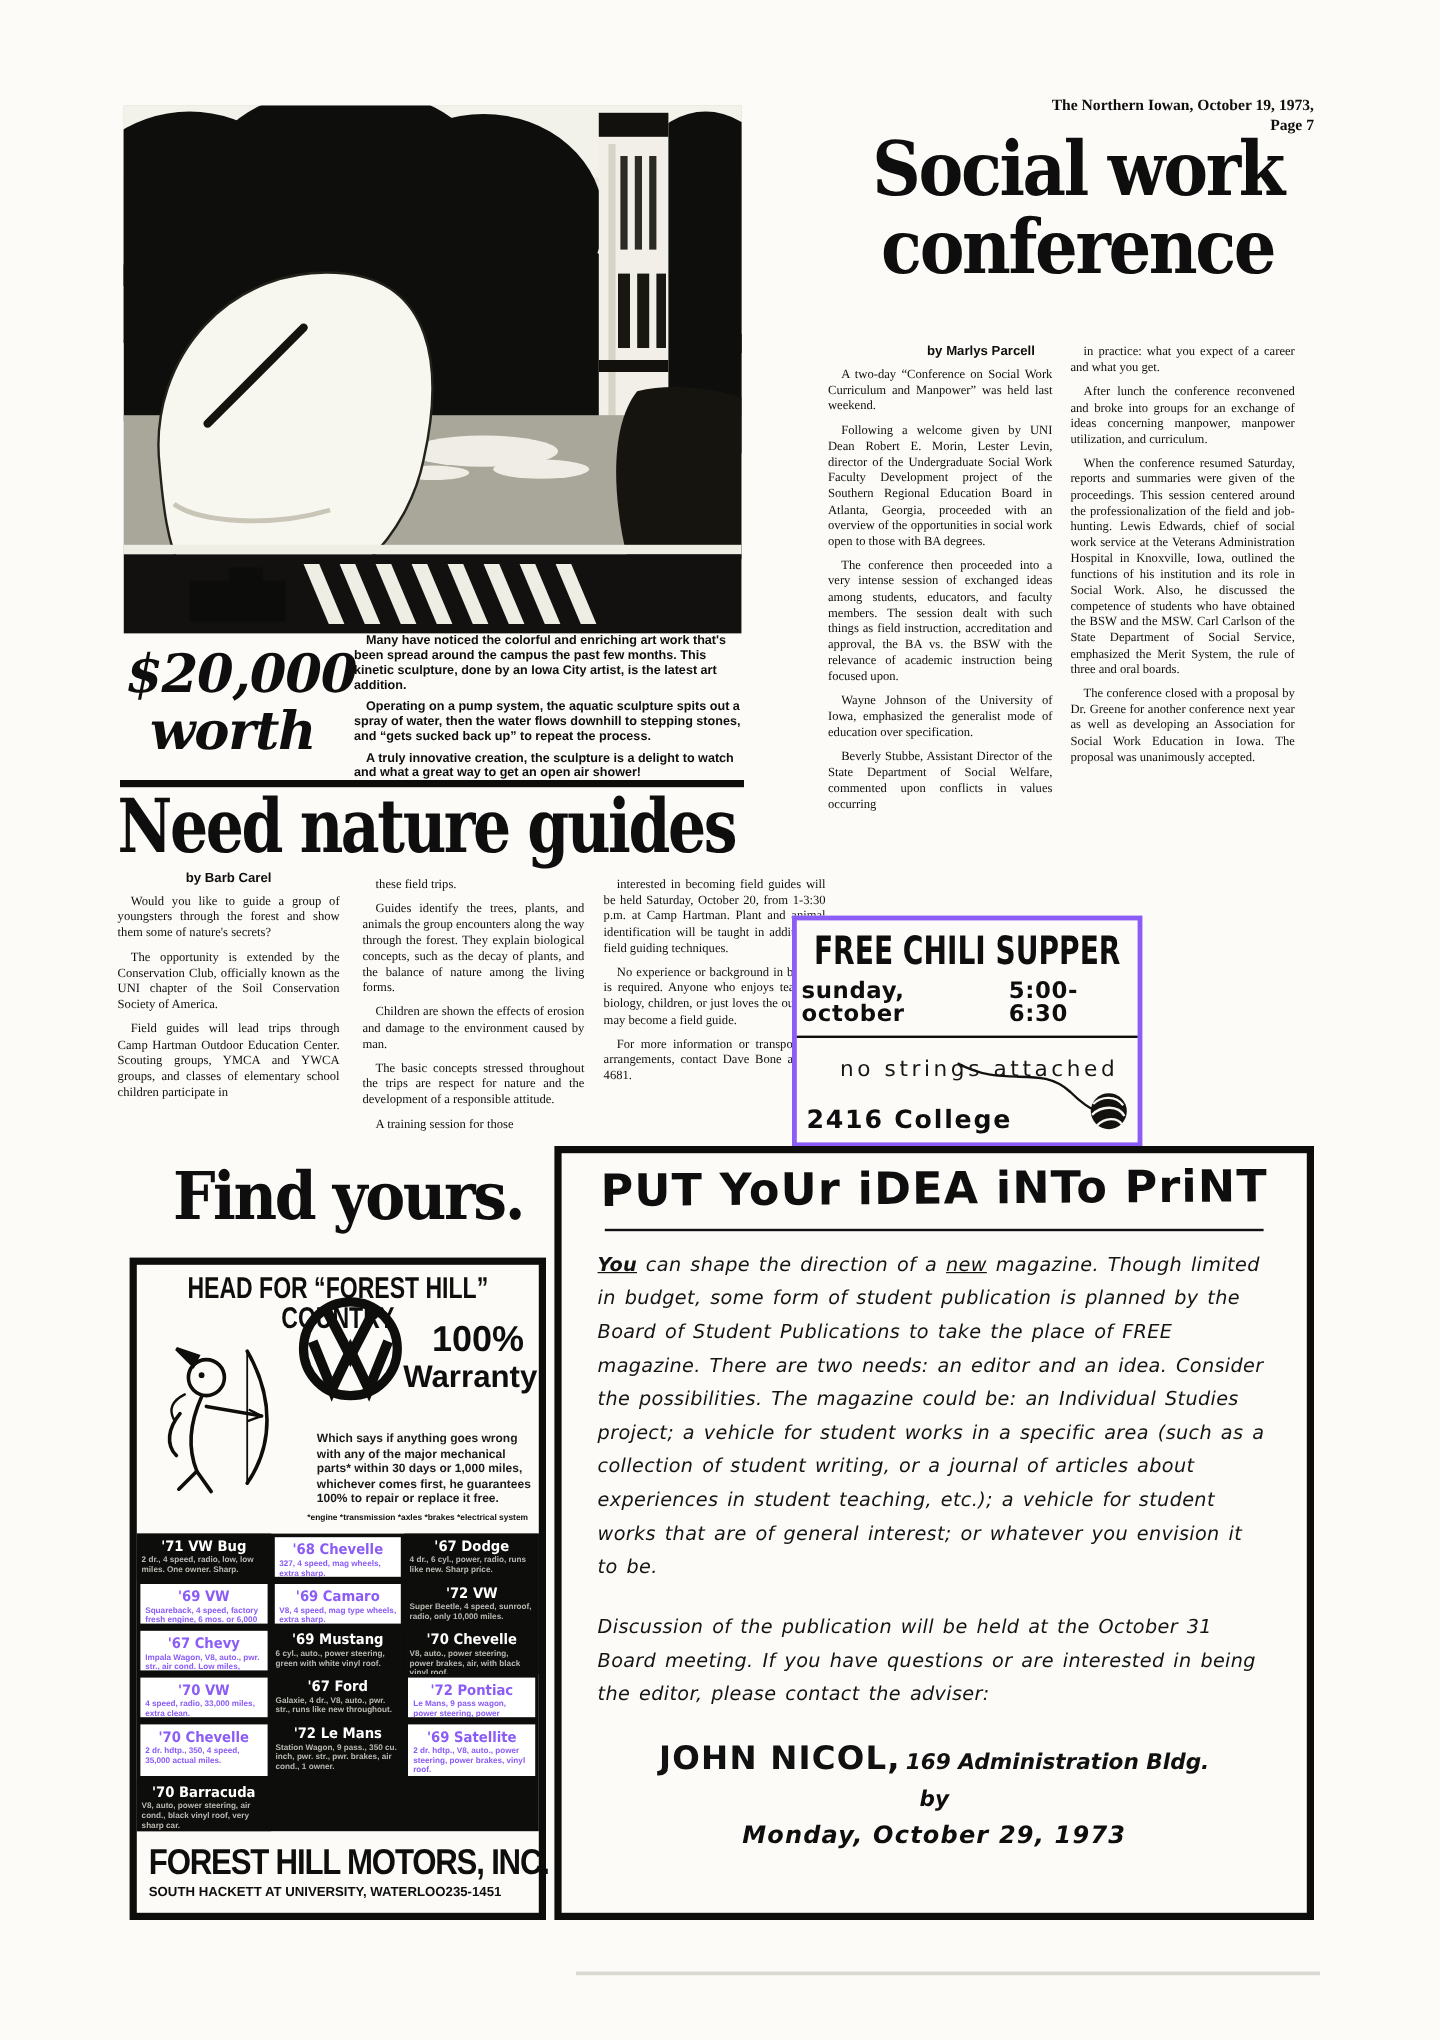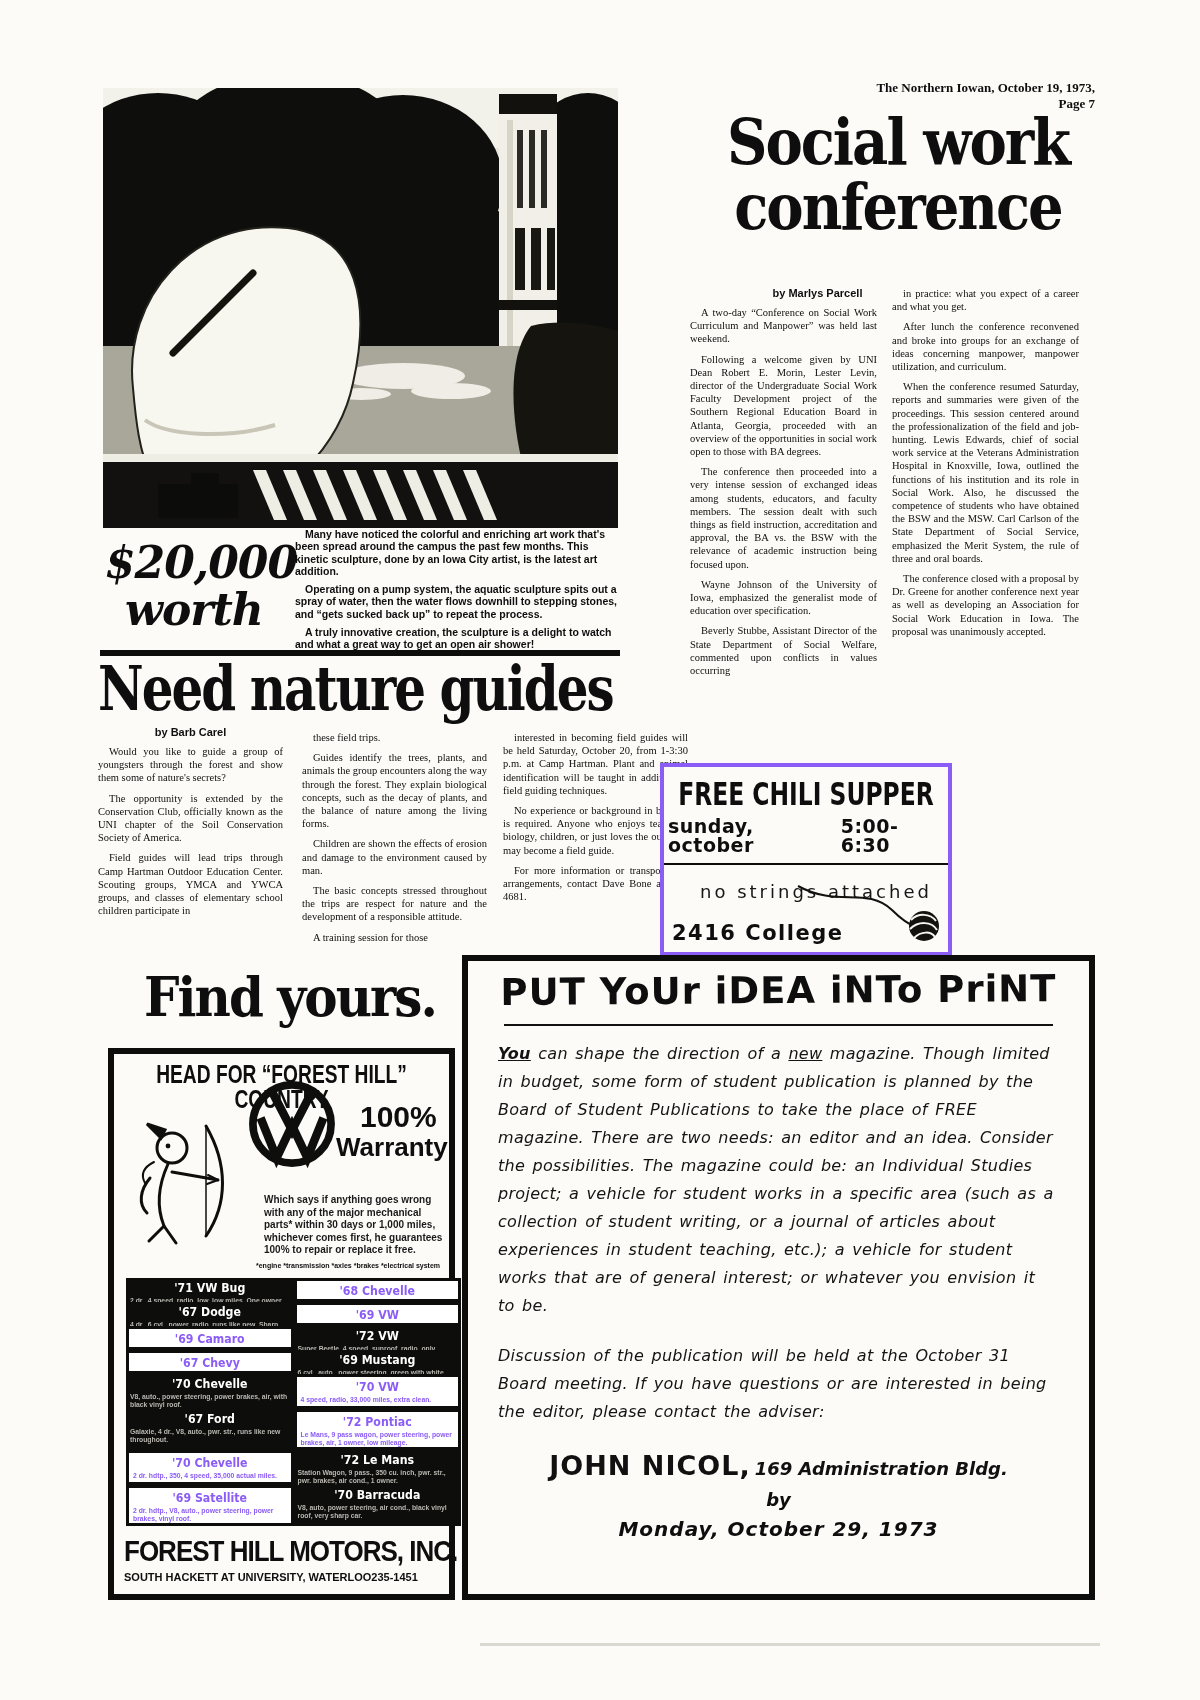--- a/index.html
+++ b/index.html
@@ -59,22 +59,22 @@
   
   .fh{left:108px;top:1048px;width:347px;height:552px;border:6px solid #0d0d0c;box-sizing:border-box;background:#fcfbf8;}
   .fh-header{position:absolute;left:0;top:8px;width:100%;text-align:center;
              font:bold 20px/1 "Liberation Sans",sans-serif;transform:scale(0.96,1.25);transform-origin:top center;}
   .fh-archer{position:absolute;left:6px;top:58px;}
   .fh-vw{position:absolute;left:132px;top:24px;}
   .fh-pct{position:absolute;left:246px;top:48px;font:bold 30px/1 "Liberation Sans",sans-serif;}
   .fh-warranty{position:absolute;left:222px;top:80px;font:bold 26px/1 "Liberation Sans",sans-serif;}
   .fh-blurb{position:absolute;left:150px;top:140px;width:180px;font:bold 10px/12.6px "Liberation Sans",sans-serif;color:#1a1a1a;}
   .fh-foot{position:absolute;left:142px;top:208px;width:192px;font:bold 7px/1.2 "Liberation Sans",sans-serif;}
-  .fh-grid{position:absolute;left:12px;top:224px;width:335px;height:248px;background:#0d0d0c;
-           display:grid;grid-template-columns:repeat(2,1fr);grid-template-rows:repeat(4,1fr);}
+  .fh-grid{position:absolute;left:0;top:224px;width:335px;height:248px;background:#0d0d0c;
+           display:grid;grid-template-columns:repeat(3,1fr);grid-template-rows:repeat(4,1fr);}
   .cell{position:relative;overflow:hidden;text-align:center;}
   .cell .car-name{font:bold 11px/1 "DejaVu Sans",sans-serif;margin-top:5px;transform:scaleY(1.1);}
   .cell .car-desc{font:bold 6.8px/8px "Liberation Sans",sans-serif;padding:3px 4px 0 4px;text-align:left;white-space:pre-line;}
   .cell.dark{background:#0d0d0c;color:#fff;}
   .cell.dark .car-desc{color:#b9b7b0;}
   .cell.light{background:#fff;color:#8b5cf6;margin:3px;}
   .fh-dealer{position:absolute;left:10px;top:482px;font:bold 26px/1 "Liberation Sans",sans-serif;letter-spacing:-1px;
              transform:scaleY(1.15);transform-origin:top left;white-space:nowrap;}
   .fh-addr-row{position:absolute;left:10px;top:518px;width:315px;display:flex;justify-content:flex-start;
                font:bold 11px/1 "Liberation Sans",sans-serif;}

